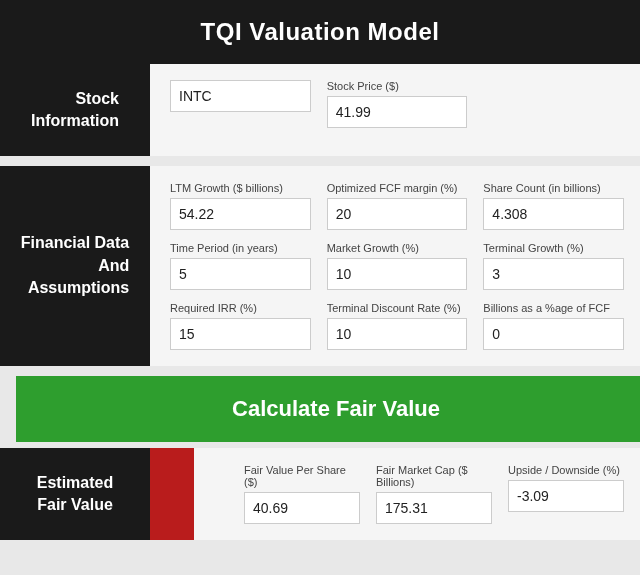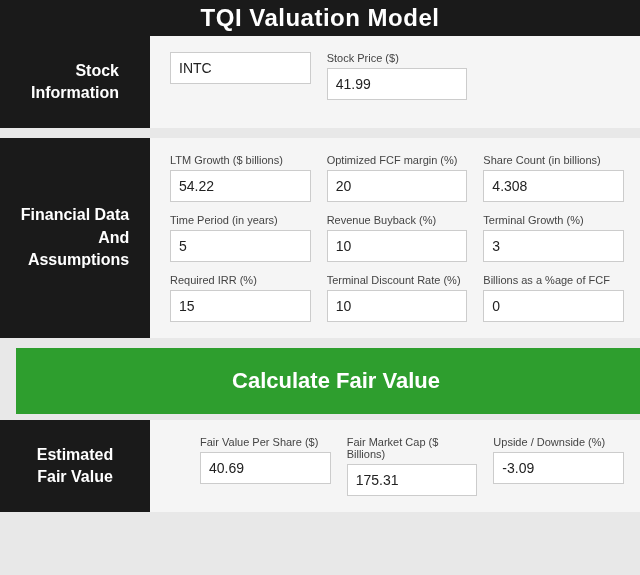--- a/index.html
+++ b/index.html
@@ -7,21 +7,21 @@
       font-family: Arial, sans-serif;
       background: #e8e8e8;
       width: 640px;
       min-height: 575px;
     }
 
     .header {
       background: #1a1a1a;
       color: #ffffff;
       text-align: center;
-      padding: 4px 10px;
+      padding: 18px 10px;
       font-size: 24px;
       font-weight: bold;
       letter-spacing: 0.5px;
     }
 
     .section-row {
       display: flex;
       align-items: stretch;
       background: #f0f0f0;
       border-bottom: 4px solid #e8e8e8;
@@ -90,20 +90,21 @@
       width: 100%;
       display: block;
       margin: 6px 16px;
     }
 
     .bottom-section {
       display: flex;
       align-items: stretch;
       background: #b91c1c;
       margin-top: 6px;
+      gap: 44px;
     }
 
     .bottom-label {
       background: #1a1a1a;
       color: #ffffff;
       font-weight: bold;
       font-size: 16px;
       text-align: center;
       display: flex;
       align-items: center;
@@ -159,21 +160,21 @@
         <input class="field-input" type="text" value="4.308" style="">
       </div>
     </div>
 
     <div class="fields-row">
       <div class="field-group">
         <label class="field-label">Time Period (in years)</label>
         <input class="field-input" type="text" value="5" style="">
       </div>
       <div class="field-group">
-        <label class="field-label">Revenue Buyback (%)</label>
+        <label class="field-label">Market Growth (%)</label>
         <input class="field-input" type="text" value="10" style="">
       </div>
       <div class="field-group">
         <label class="field-label">Terminal Growth (%)</label>
         <input class="field-input" type="text" value="3" style="">
       </div>
     </div>
 
     <div class="fields-row" style="margin-bottom:0;">
       <div class="field-group">

